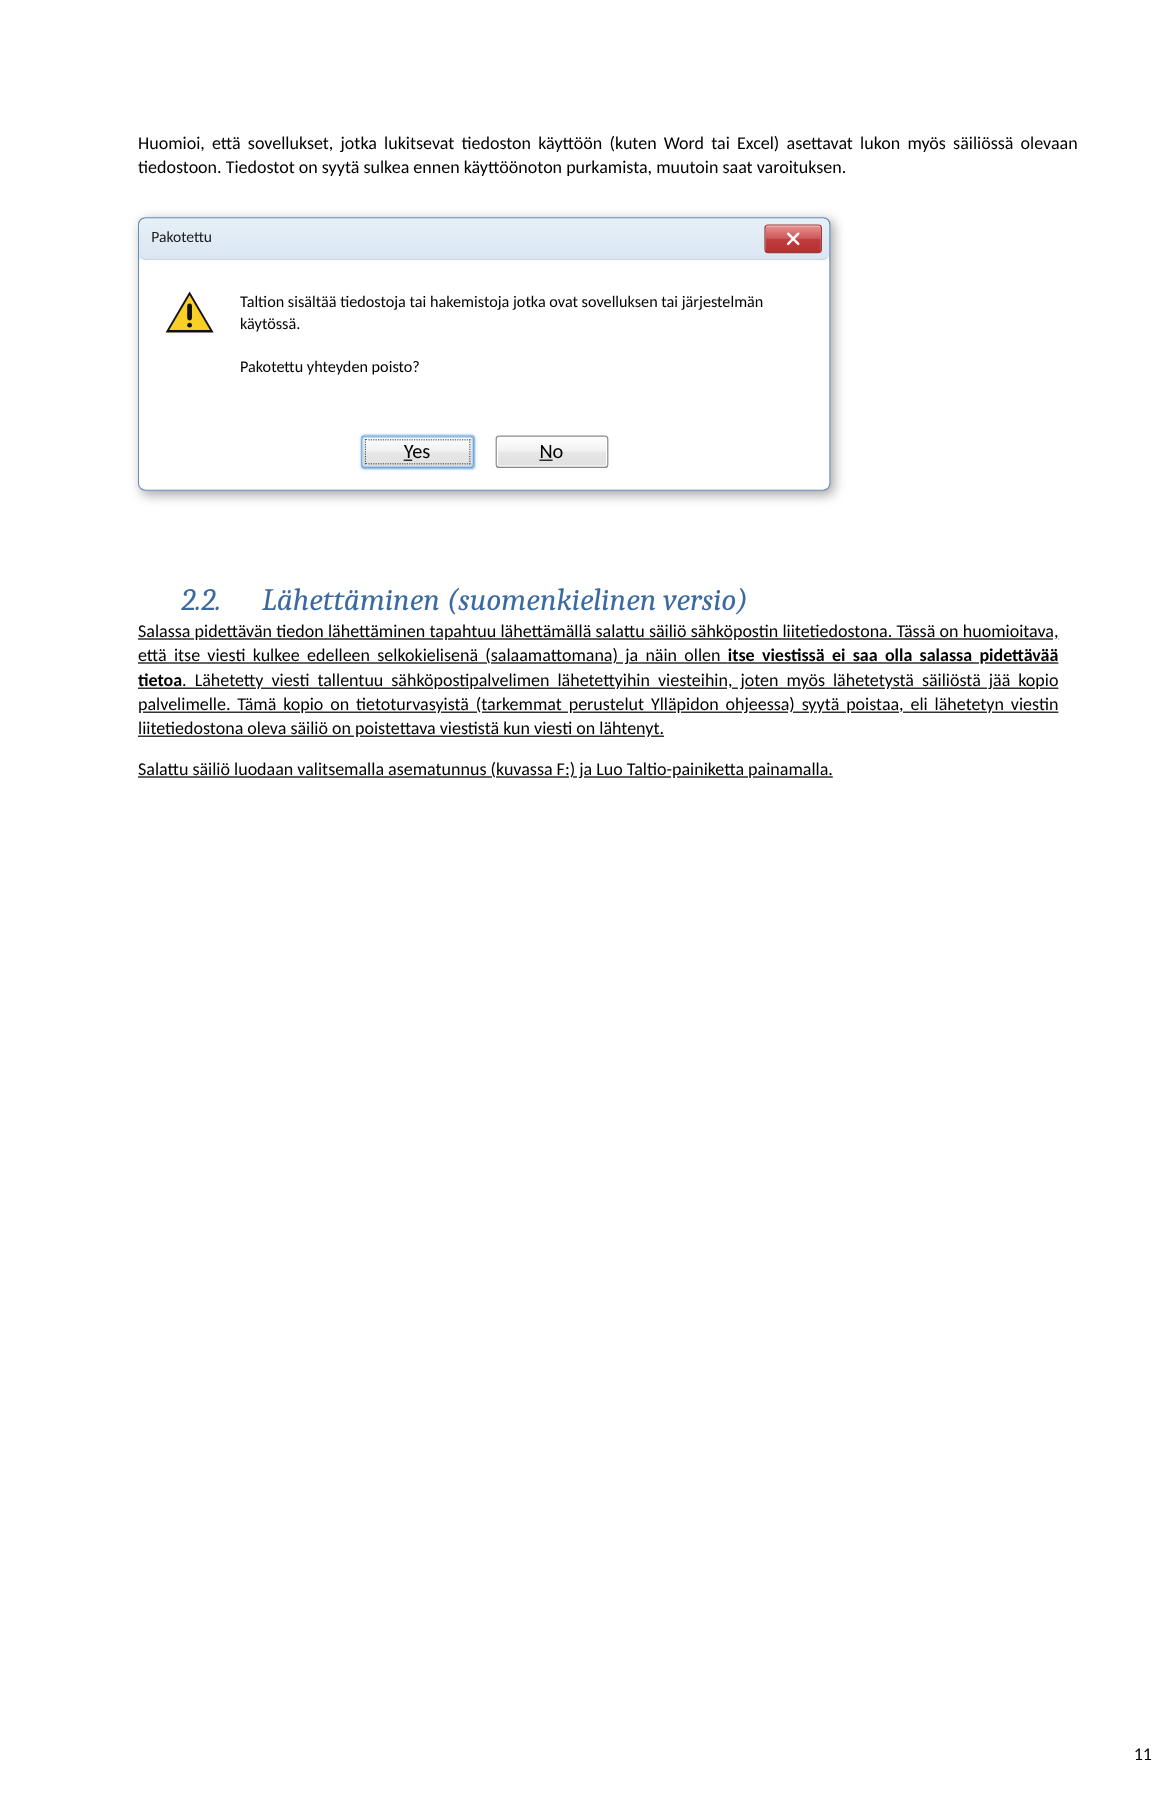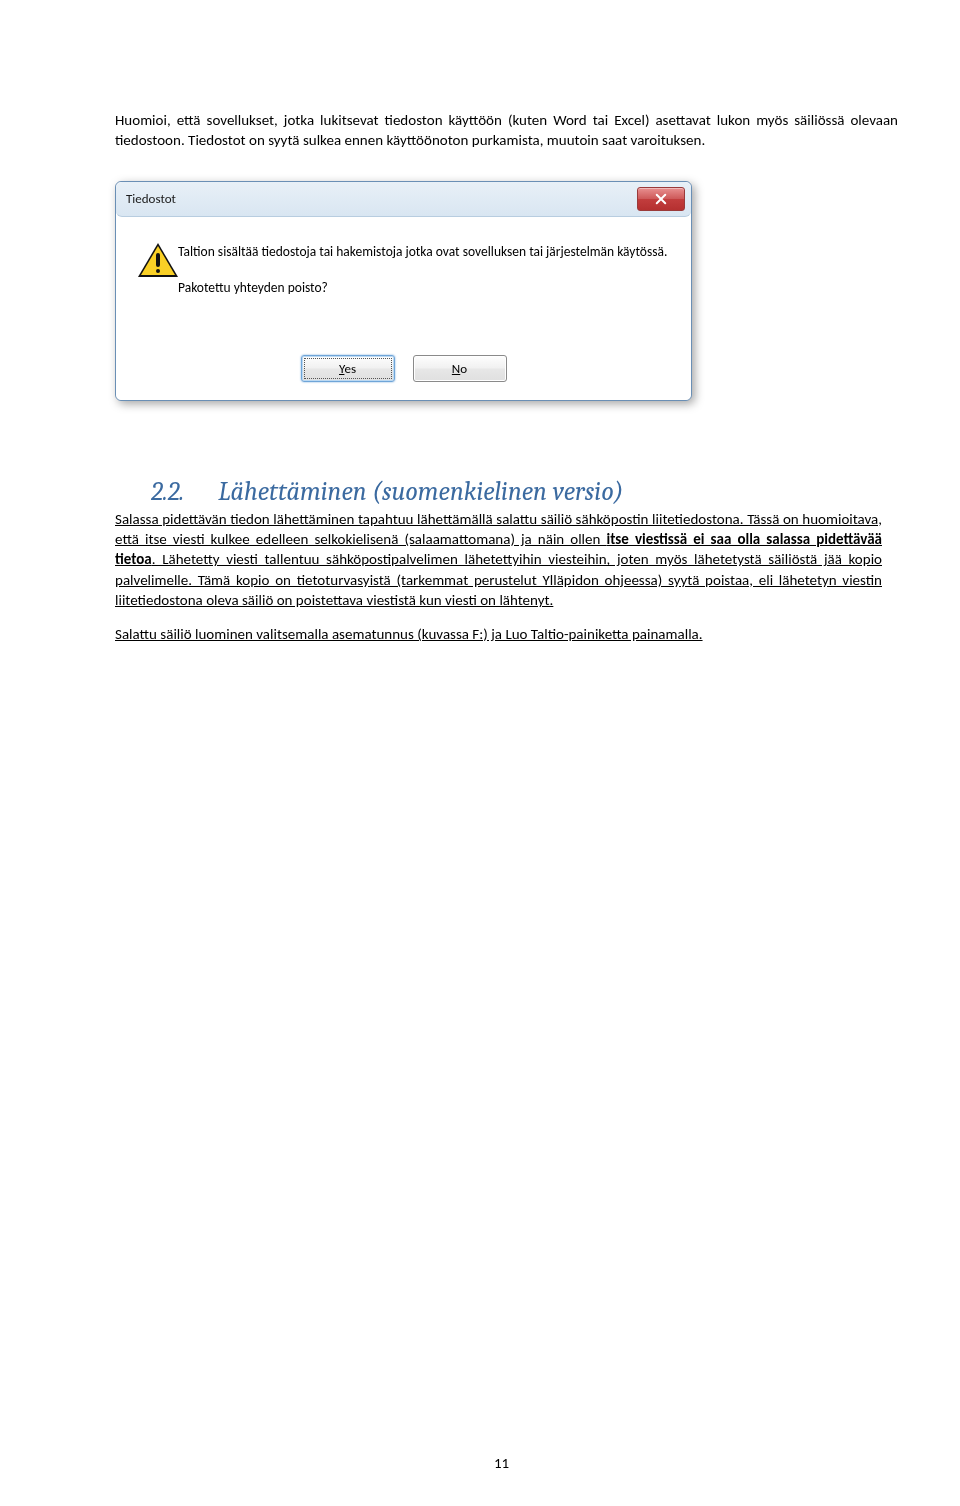--- a/index.html
+++ b/index.html
@@ -69,20 +69,21 @@
     left: 5px; top: -1px;
     width: 2px; height: 14px;
     background: #fff;
     border-radius: 1px;
   }
   .close-x::before { transform: rotate(45deg); }
   .close-x::after  { transform: rotate(-45deg); }
   .dialog-body {
     display: flex;
     padding: 26px 22px 20px 22px;
+    gap: 22px;
     background: #fff;
   }
   .warn-icon {
     width: 40px; height: 36px; flex: 0 0 auto; position: relative;
   }
   .warn-triangle {
     width: 0; height: 0;
     border-left: 20px solid transparent;
     border-right: 20px solid transparent;
     border-bottom: 34px solid #111;
@@ -119,29 +120,28 @@
     display: flex;
     justify-content: center;
     gap: 18px;
     padding: 10px 0 18px 0;
     background: #fff;
     border-radius: 0 0 6px 6px;
   }
   .dlg-button {
     width: 92px;
     height: 25px;
-    font-size: 13px;
+    font-size: 17px;
     background: linear-gradient(#fefefe,#f1f1f1 48%,#e7e7e7 52%,#e0e0e0);
     border: 1px solid #8a8a8a;
     border-radius: 3px;
     display: flex;
     align-items: center;
     justify-content: center;
     box-shadow: 0 0 0 1px #fff inset;
-    margin-top: 10px;
   }
   .dlg-button.default {
     outline: 1px dotted #555;
     outline-offset: -4px;
     border: 1px solid #6fa5d8;
     box-shadow: 0 0 0 1px #bcd9f2 inset, 0 0 2px #6fa5d8;
   }
   .dlg-button .ul { text-decoration: underline; }
   .after-dialog { height: 46px; }
   .para-after { margin-top: 0; }
@@ -169,38 +169,38 @@
     font-size: 18.5px;
     font-weight: bold;
     color: #3b6aa0;
     font-family: Cambria, Georgia, serif;
   }
   h3.subsection .num { display:inline-block; width: 158px; }
   .page-number {
     position: absolute;
     bottom: 34px;
     left: 0; right: 0;
-    text-align: center;
+    text-align: right;
     font-size: 15px;
     margin-left: 43px;
   }
 </style>
 </head>
 <body>
 
 <div class="page">
 
   <p class="body-text">Huomioi, että sovellukset, jotka lukitsevat tiedoston käyttöön (kuten Word tai Excel)  asettavat lukon myös säiliössä   olevaan tiedostoon. Tiedostot on syytä sulkea ennen käyttöönoton purkamista, muutoin saat varoituksen.</p>
 
   <div class="spacer-after-intro"></div>
 
   <div class="dialog">
     <div class="dialog-outer">
       <div class="dialog-titlebar">
-        <span class="dialog-title">Tiedostot</span>
+        <span class="dialog-title">Pakotettu</span>
         <div class="close-btn">
           <div class="close-x"></div>
         </div>
       </div>
     </div>
     <div class="dialog-body">
       <div class="warn-icon">
         <div class="warn-triangle"></div>
         <div class="warn-triangle-inner"></div>
         <div class="warn-bang"></div>
@@ -231,17 +231,17 @@
   </h2>
 
   <p class="section-body">
     <span>Salassa pidettävän tiedon lähettäminen tapahtuu lähettämällä salattu säiliö sähköpostin liitetiedostona. Tässä on huomioitava, että itse viesti kulkee edelleen selkokielisenä (salaamattomana) ja näin ollen </span><span class="bold">itse viestissä ei saa olla salassa pidettävää tietoa</span><span>. Lähetetty viesti tallentuu sähköpostipalvelimen lähetettyihin viesteihin, joten myös lähetetystä säiliöstä jää kopio palvelimelle. Tämä kopio on tietoturvasyistä (tarkemmat perustelut Ylläpidon ohjeessa) syytä poistaa, eli lähetetyn viestin liitetiedostona oleva säiliö on poistettava viestistä kun viesti on lähtenyt.</span>
   </p>
 
 
   <div class="gap-before-h3"></div>
 
 
-  <p class="section-body">Salattu säiliö luominen valitsemalla asematunnus (kuvassa F:) ja  Luo Taltio-painiketta painamalla.</p>
+  <p class="section-body">Salattu säiliö luodaan valitsemalla asematunnus (kuvassa F:) ja  Luo Taltio-painiketta painamalla.</p>
 
   <div class="page-number">11</div>
 
 </div>
 
 </body></html>

